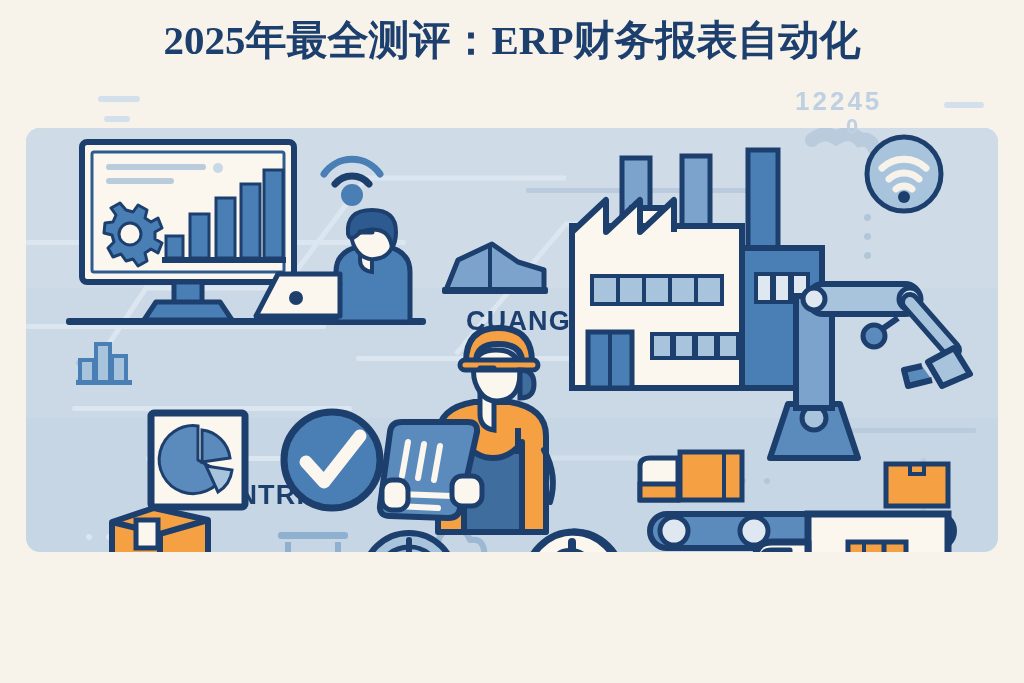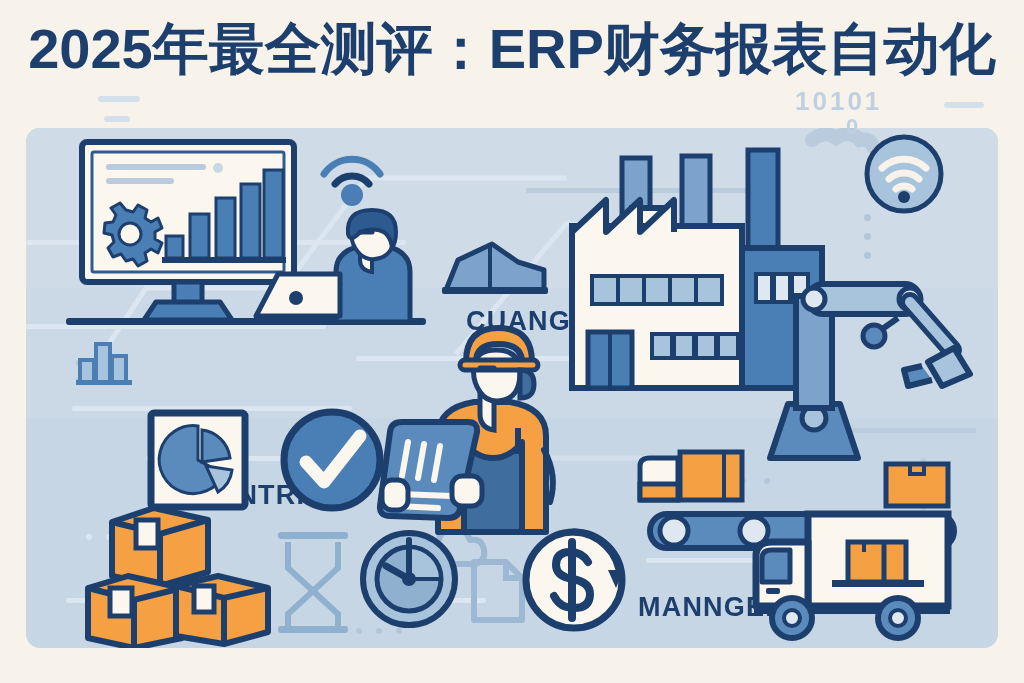--- a/index.html
+++ b/index.html
@@ -15,35 +15,35 @@
     position:absolute;left:0;top:18px;width:1024px;
     text-align:center;z-index:40;
   }
   .title-line{
     font-weight:bold;
     color:#1d3f6e;
     letter-spacing:0px;
     line-height:1.12;
     white-space:nowrap;
   }
-  .title-line.l1{font-size:56px;}
+  .title-line.l1{font-size:41px;font-family:Liberation Serif, serif;}
   .title-line.l2{font-size:41px;}
 
   
   .binary{
     position:absolute;color:#bfd0e2;font-weight:bold;
     font-family:"Liberation Sans","DejaVu Sans",sans-serif;
     z-index:38;
   }
   .binary.b1{left:795px;top:86px;font-size:26px;letter-spacing:3px;}
   .binary.b2{left:846px;top:114px;font-size:22px;}
 
   
   .panel{
-    position:absolute;left:26px;top:128px;width:972px;height:520px;
+    position:absolute;left:26px;top:128px;width:972px;height:424px;
     background:#c6d6e4;border-radius:14px;overflow:hidden;
   }
   .panel-lighter{
     position:absolute;left:0;top:0;width:100%;height:160px;
     background:#cfdce8;
   }
   .panel-band{
     position:absolute;left:0;top:160px;width:100%;height:130px;
     background:#cbd9e6;
   }
@@ -72,21 +72,21 @@
 </style>
 </head>
 <body>
 
 <div id="poster">
 
   <div class="title-wrap">
     <div class="title-line l1">2025年最全测评：ERP财务报表自动化</div>
   </div>
 
-  <div class="binary b1">10101</div>
+  <div class="binary b1">12245</div>
   <div class="binary b2">0</div>
 
   <div class="shape" style="left:800px;top:118px;">
     <svg width="90" height="44" viewBox="0 0 90 44">
       <path d="M14 30 q8 -14 20 -8 q10 5 20 -2 q10 -7 20 0" stroke="#8fb0cf" stroke-width="11" fill="none" stroke-linecap="round"></path>
       <circle cx="38" cy="19" r="5" fill="#f7f3ea"></circle>
       <circle cx="16" cy="31" r="4.5" fill="#f7f3ea"></circle>
     </svg>
   </div>
 

